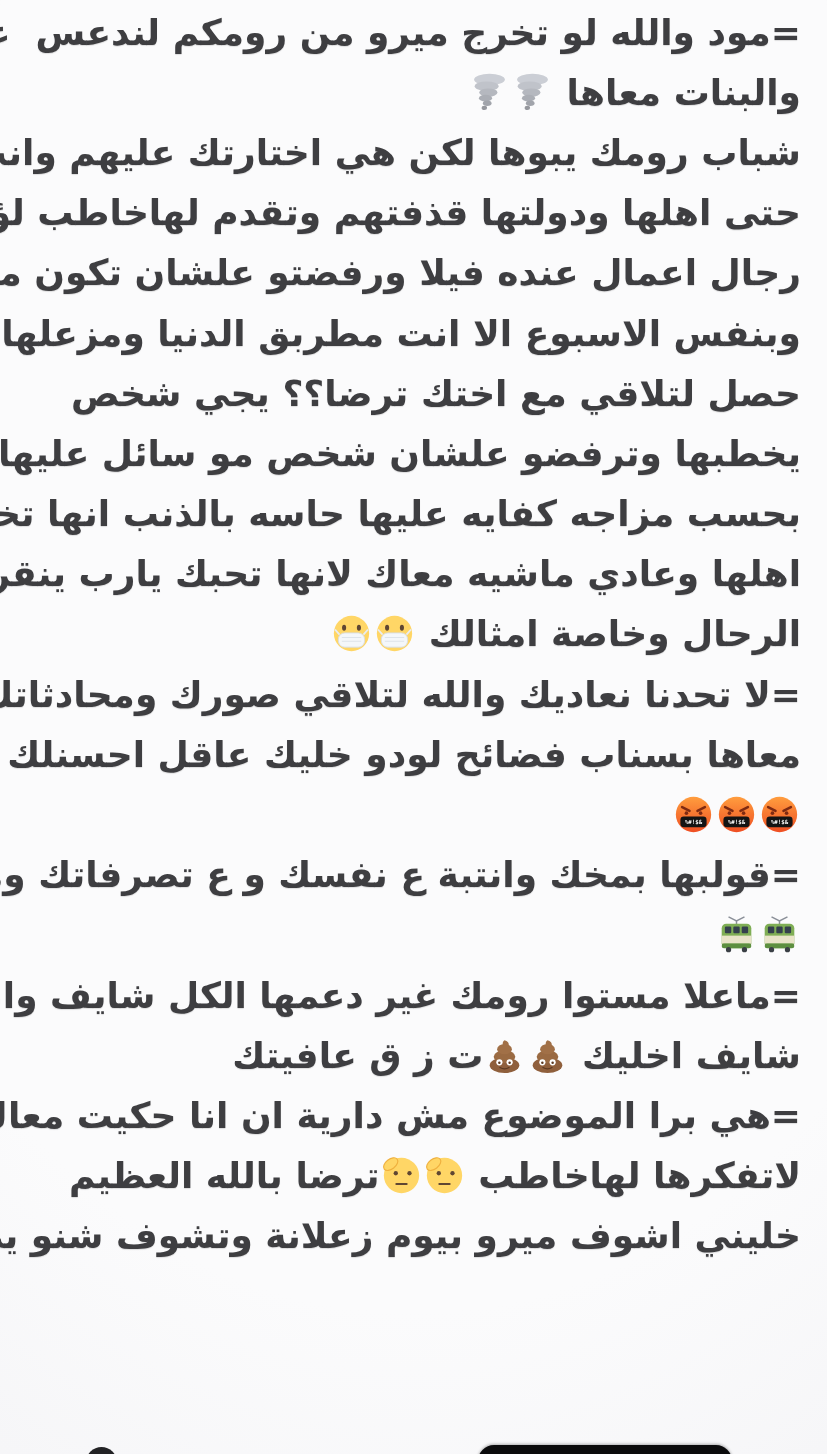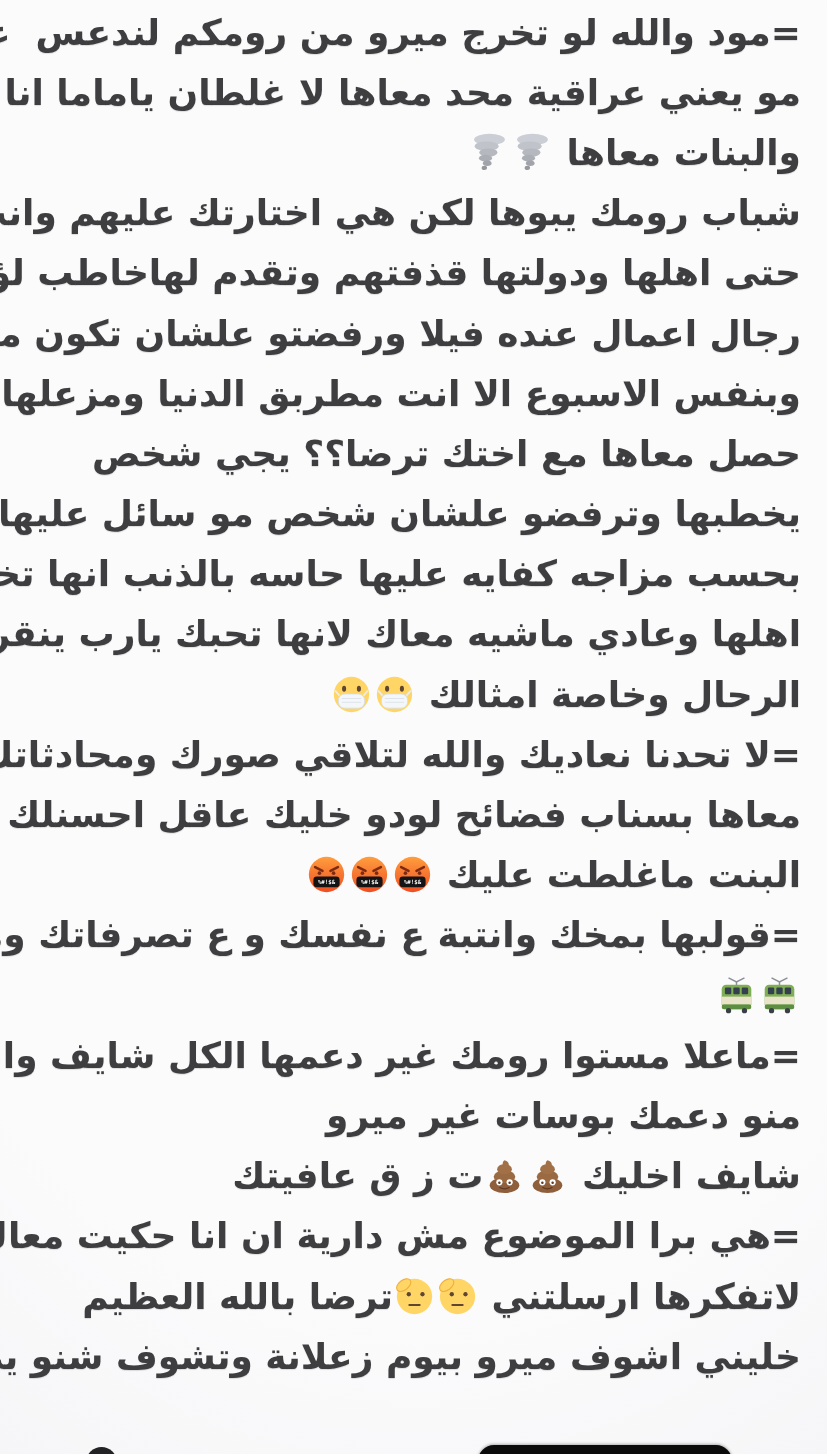--- a/index.html
+++ b/index.html
@@ -58,62 +58,61 @@
     <linearGradient id="cg" x1="0" y1="0" x2="0" y2="1">
       <stop offset="0" stop-color="#ff9d3e"></stop>
       <stop offset="1" stop-color="#ef4f23"></stop>
     </linearGradient>
   </defs>
 </svg>
 
 <div class="screen">
   <div id="lines" class="text-block" dir="rtl">
       <div class="line"><span class="txt">=مود والله لو تخرج ميرو من رومكم لندعس  عليك</span></div>
-      <div class="line"><span class="txt">مو يعني عراقية محد معاها لا غلطان ياماما انا</span></div>
       <div class="line"><span class="txt">والبنات معاها </span><span class="emoji"><svg viewBox="0 0 36 36">
             <ellipse cx="18" cy="6.5" rx="13.5" ry="5" fill="#cbced5"></ellipse>
             <ellipse cx="15.5" cy="12.5" rx="10.5" ry="4.2" fill="#c0c3ca"></ellipse>
             <ellipse cx="17" cy="18" rx="8" ry="3.6" fill="#b5b8bf"></ellipse>
             <ellipse cx="14.5" cy="23" rx="5.8" ry="3" fill="#abaeb5"></ellipse>
             <ellipse cx="16" cy="27.5" rx="3.8" ry="2.4" fill="#a1a4ab"></ellipse>
             <ellipse cx="13.5" cy="31.5" rx="2.4" ry="1.8" fill="#96989e"></ellipse>
           </svg></span><span class="emoji"><svg viewBox="0 0 36 36">
             <ellipse cx="18" cy="6.5" rx="13.5" ry="5" fill="#cbced5"></ellipse>
             <ellipse cx="15.5" cy="12.5" rx="10.5" ry="4.2" fill="#c0c3ca"></ellipse>
             <ellipse cx="17" cy="18" rx="8" ry="3.6" fill="#b5b8bf"></ellipse>
             <ellipse cx="14.5" cy="23" rx="5.8" ry="3" fill="#abaeb5"></ellipse>
             <ellipse cx="16" cy="27.5" rx="3.8" ry="2.4" fill="#a1a4ab"></ellipse>
             <ellipse cx="13.5" cy="31.5" rx="2.4" ry="1.8" fill="#96989e"></ellipse>
           </svg></span></div>
       <div class="line"><span class="txt">شباب رومك يبوها لكن هي اختارتك عليهم وانت</span></div>
       <div class="line"><span class="txt">حتى اهلها ودولتها قذفتهم وتقدم لهاخاطب لؤطه</span></div>
       <div class="line"><span class="txt">رجال اعمال عنده فيلا ورفضتو علشان تكون معاك</span></div>
       <div class="line"><span class="txt">وبنفس الاسبوع الا انت مطربق الدنيا ومزعلها لو</span></div>
-      <div class="line"><span class="txt">حصل معاها مع اختك ترضا؟؟ يجي شخص</span></div>
+      <div class="line"><span class="txt">حصل لتلاقي مع اختك ترضا؟؟ يجي شخص</span></div>
       <div class="line"><span class="txt">يخطبها وترفضو علشان شخص مو سائل عليها الا</span></div>
       <div class="line"><span class="txt">بحسب مزاجه كفايه عليها حاسه بالذنب انها تخون</span></div>
       <div class="line"><span class="txt">اهلها وعادي ماشيه معاك لانها تحبك يارب ينقرضو</span></div>
       <div class="line"><span class="txt">الرحال وخاصة امثالك </span><span class="emoji"><svg viewBox="0 0 36 36">
             <circle cx="18" cy="18" r="15.5" fill="#ffd666"></circle>
             <ellipse cx="11.5" cy="13" rx="1.8" ry="2.6" fill="#5f4632"></ellipse>
             <ellipse cx="24.5" cy="13" rx="1.8" ry="2.6" fill="#5f4632"></ellipse>
             <path d="M3.5 14.5 L7.5 19 M32.5 14.5 L28.5 19" stroke="#e9edf2" stroke-width="1.6" fill="none"></path>
             <rect x="6.5" y="17.5" width="23" height="12.5" rx="5.5" fill="#f4f7fa" stroke="#d7dde3" stroke-width="0.8"></rect>
             <path d="M9.5 21.5h17M9.5 24.8h17" stroke="#dde3e9" stroke-width="1" fill="none"></path>
           </svg></span><span class="emoji"><svg viewBox="0 0 36 36">
             <circle cx="18" cy="18" r="15.5" fill="#ffd666"></circle>
             <ellipse cx="11.5" cy="13" rx="1.8" ry="2.6" fill="#5f4632"></ellipse>
             <ellipse cx="24.5" cy="13" rx="1.8" ry="2.6" fill="#5f4632"></ellipse>
             <path d="M3.5 14.5 L7.5 19 M32.5 14.5 L28.5 19" stroke="#e9edf2" stroke-width="1.6" fill="none"></path>
             <rect x="6.5" y="17.5" width="23" height="12.5" rx="5.5" fill="#f4f7fa" stroke="#d7dde3" stroke-width="0.8"></rect>
             <path d="M9.5 21.5h17M9.5 24.8h17" stroke="#dde3e9" stroke-width="1" fill="none"></path>
           </svg></span></div>
       <div class="line"><span class="txt">=لا تحدنا نعاديك والله لتلاقي صورك ومحادثاتك</span></div>
       <div class="line"><span class="txt">معاها بسناب فضائح لودو خليك عاقل احسنلك</span></div>
-      <div class="line"><span class="txt">البنت ماغلطت عليك </span><span class="emoji"><svg viewBox="0 0 36 36">
+      <div class="line"><span class="emoji"><svg viewBox="0 0 36 36">
             <circle cx="18" cy="18" r="15.5" fill="url(#cg)"></circle>
             <path d="M8 11.5 L14.5 14.8 M28 11.5 L21.5 14.8" stroke="#7e2a12" stroke-width="2.2" stroke-linecap="round" fill="none"></path>
             <circle cx="11.8" cy="16.8" r="1.6" fill="#7e2a12"></circle>
             <circle cx="24.2" cy="16.8" r="1.6" fill="#7e2a12"></circle>
             <rect x="6.5" y="19.8" width="23" height="9.4" rx="3" fill="#141414"></rect>
             <text x="18" y="26.6" text-anchor="middle" font-size="5" fill="#ffffff" font-family="DejaVu Sans Mono, monospace">&amp;$!#%</text>
           </svg></span><span class="emoji"><svg viewBox="0 0 36 36">
             <circle cx="18" cy="18" r="15.5" fill="url(#cg)"></circle>
             <path d="M8 11.5 L14.5 14.8 M28 11.5 L21.5 14.8" stroke="#7e2a12" stroke-width="2.2" stroke-linecap="round" fill="none"></path>
             <circle cx="11.8" cy="16.8" r="1.6" fill="#7e2a12"></circle>
@@ -146,21 +145,20 @@
             <rect x="5" y="8.5" width="26" height="21.5" rx="4" fill="#7fae55"></rect>
             <rect x="5" y="19" width="26" height="7" fill="#e9e4c9"></rect>
             <rect x="7.8" y="11" width="5.6" height="6" rx="1" fill="#34404d"></rect>
             <rect x="15.2" y="11" width="5.6" height="6" rx="1" fill="#34404d"></rect>
             <rect x="22.6" y="11" width="5.6" height="6" rx="1" fill="#34404d"></rect>
             <rect x="5" y="26" width="26" height="4" rx="2" fill="#5d8f40"></rect>
             <circle cx="11" cy="31.3" r="2.3" fill="#3a3f45"></circle>
             <circle cx="25" cy="31.3" r="2.3" fill="#3a3f45"></circle>
           </svg></span></div>
       <div class="line"><span class="txt">=ماعلا مستوا رومك غير دعمها الكل شايف وانت</span></div>
-      <div class="line"><span class="txt">منو دعمك بوسات غير ميرو</span></div>
       <div class="line"><span class="txt">شايف اخليك </span><span class="emoji"><svg viewBox="0 0 36 36">
             <ellipse cx="18" cy="26.5" rx="13" ry="6.8" fill="#8f5f3c"></ellipse>
             <ellipse cx="18" cy="19" rx="9.5" ry="5.5" fill="#9a6a42"></ellipse>
             <ellipse cx="18" cy="12.5" rx="6.5" ry="4.5" fill="#a17047"></ellipse>
             <path d="M18 4.5c-1.6 1-2.2 3.2-1 5.5h4.4c1-2.2 0-4.8-3.4-5.5z" fill="#a17047"></path>
             <circle cx="13.5" cy="24" r="2.7" fill="#ffffff"></circle>
             <circle cx="22.5" cy="24" r="2.7" fill="#ffffff"></circle>
             <circle cx="13.5" cy="24.4" r="1.1" fill="#5d3a22"></circle>
             <circle cx="22.5" cy="24.4" r="1.1" fill="#5d3a22"></circle>
             <path d="M14 28.6c2.5 1.5 5.5 1.5 8 0" stroke="#5d3a22" stroke-width="1.1" fill="none" stroke-linecap="round"></path>
@@ -169,21 +167,21 @@
             <ellipse cx="18" cy="19" rx="9.5" ry="5.5" fill="#9a6a42"></ellipse>
             <ellipse cx="18" cy="12.5" rx="6.5" ry="4.5" fill="#a17047"></ellipse>
             <path d="M18 4.5c-1.6 1-2.2 3.2-1 5.5h4.4c1-2.2 0-4.8-3.4-5.5z" fill="#a17047"></path>
             <circle cx="13.5" cy="24" r="2.7" fill="#ffffff"></circle>
             <circle cx="22.5" cy="24" r="2.7" fill="#ffffff"></circle>
             <circle cx="13.5" cy="24.4" r="1.1" fill="#5d3a22"></circle>
             <circle cx="22.5" cy="24.4" r="1.1" fill="#5d3a22"></circle>
             <path d="M14 28.6c2.5 1.5 5.5 1.5 8 0" stroke="#5d3a22" stroke-width="1.1" fill="none" stroke-linecap="round"></path>
           </svg></span><span class="txt">ت ز ق عافيتك</span></div>
       <div class="line"><span class="txt">=هي برا الموضوع مش دارية ان انا حكيت معاك</span></div>
-      <div class="line"><span class="txt">لاتفكرها ارسلتني </span><span class="emoji"><svg viewBox="0 0 36 36">
+      <div class="line"><span class="txt">لاتفكرها لهاخاطب </span><span class="emoji"><svg viewBox="0 0 36 36">
             <circle cx="18" cy="18" r="15.5" fill="#ffd666"></circle>
             <circle cx="13" cy="16" r="1.9" fill="#5f4632"></circle>
             <circle cx="25" cy="16" r="1.9" fill="#5f4632"></circle>
             <path d="M13.5 25.5h9" stroke="#5f4632" stroke-width="1.9" stroke-linecap="round" fill="none"></path>
             <ellipse cx="8.5" cy="8" rx="7.2" ry="4.3" transform="rotate(-38 8.5 8)" fill="#ffd666" stroke="#f0b13f" stroke-width="1"></ellipse>
           </svg></span><span class="emoji"><svg viewBox="0 0 36 36">
             <circle cx="18" cy="18" r="15.5" fill="#ffd666"></circle>
             <circle cx="13" cy="16" r="1.9" fill="#5f4632"></circle>
             <circle cx="25" cy="16" r="1.9" fill="#5f4632"></circle>
             <path d="M13.5 25.5h9" stroke="#5f4632" stroke-width="1.9" stroke-linecap="round" fill="none"></path>

